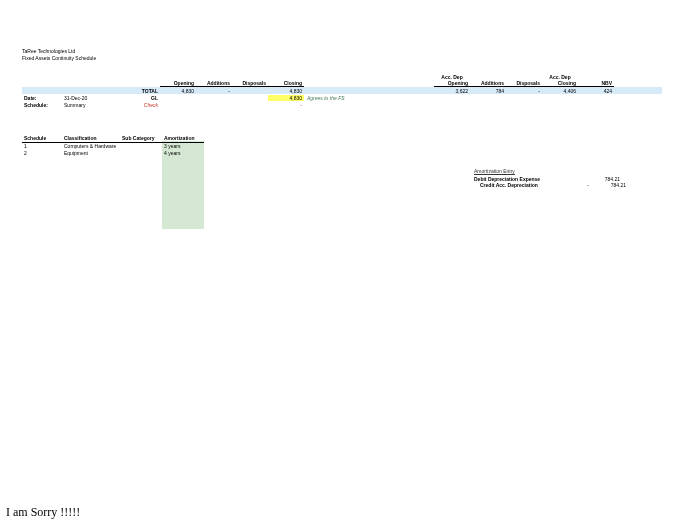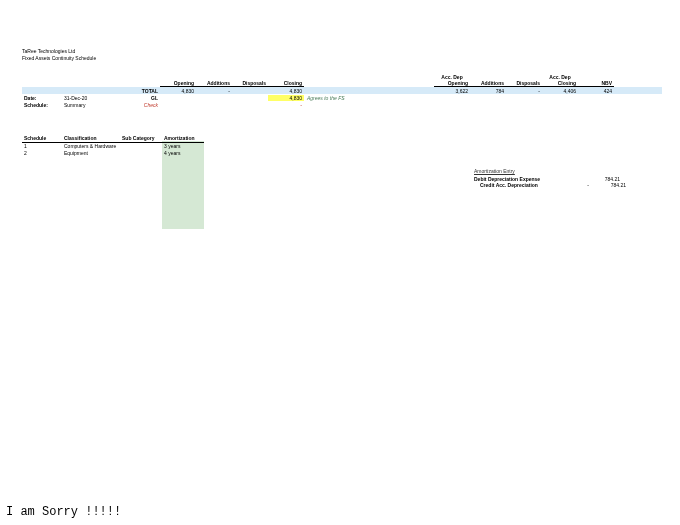--- a/index.html
+++ b/index.html
@@ -28,21 +28,21 @@
   .su{width:42px;}
   .am{width:42px;}
   .greenbox{position:absolute;left:140px;top:68px;width:42px;height:88px;background:#d5e8d4;}
   .amort-block{position:absolute;left:452px;top:95px;font-size:5px;}
   .amort-title{text-decoration:underline;color:#333;margin-bottom:1px;}
   .amort-row{display:flex;}
   .amort-lbl{width:100px;font-weight:bold;}
   .amort-lbl2{width:100px;font-weight:bold;padding-left:6px;}
   .amort-neg{width:16px;text-align:center;}
   .amort-val{width:30px;text-align:right;}
-  .sorry{position:absolute;left:6px;top:505px;font-family:Liberation Mono, monospace;font-size:12px;}
+  .sorry{position:absolute;left:6px;top:505px;font-family:Liberation Serif, serif;font-size:12px;}
 </style>
 </head>
 <body>
 
 <div class="sheet">
   <div class="co">TaRee Technologies Ltd</div>
   <div class="rpt">Fixed Assets Continuity Schedule</div>
 
   <div class="grid">
 

